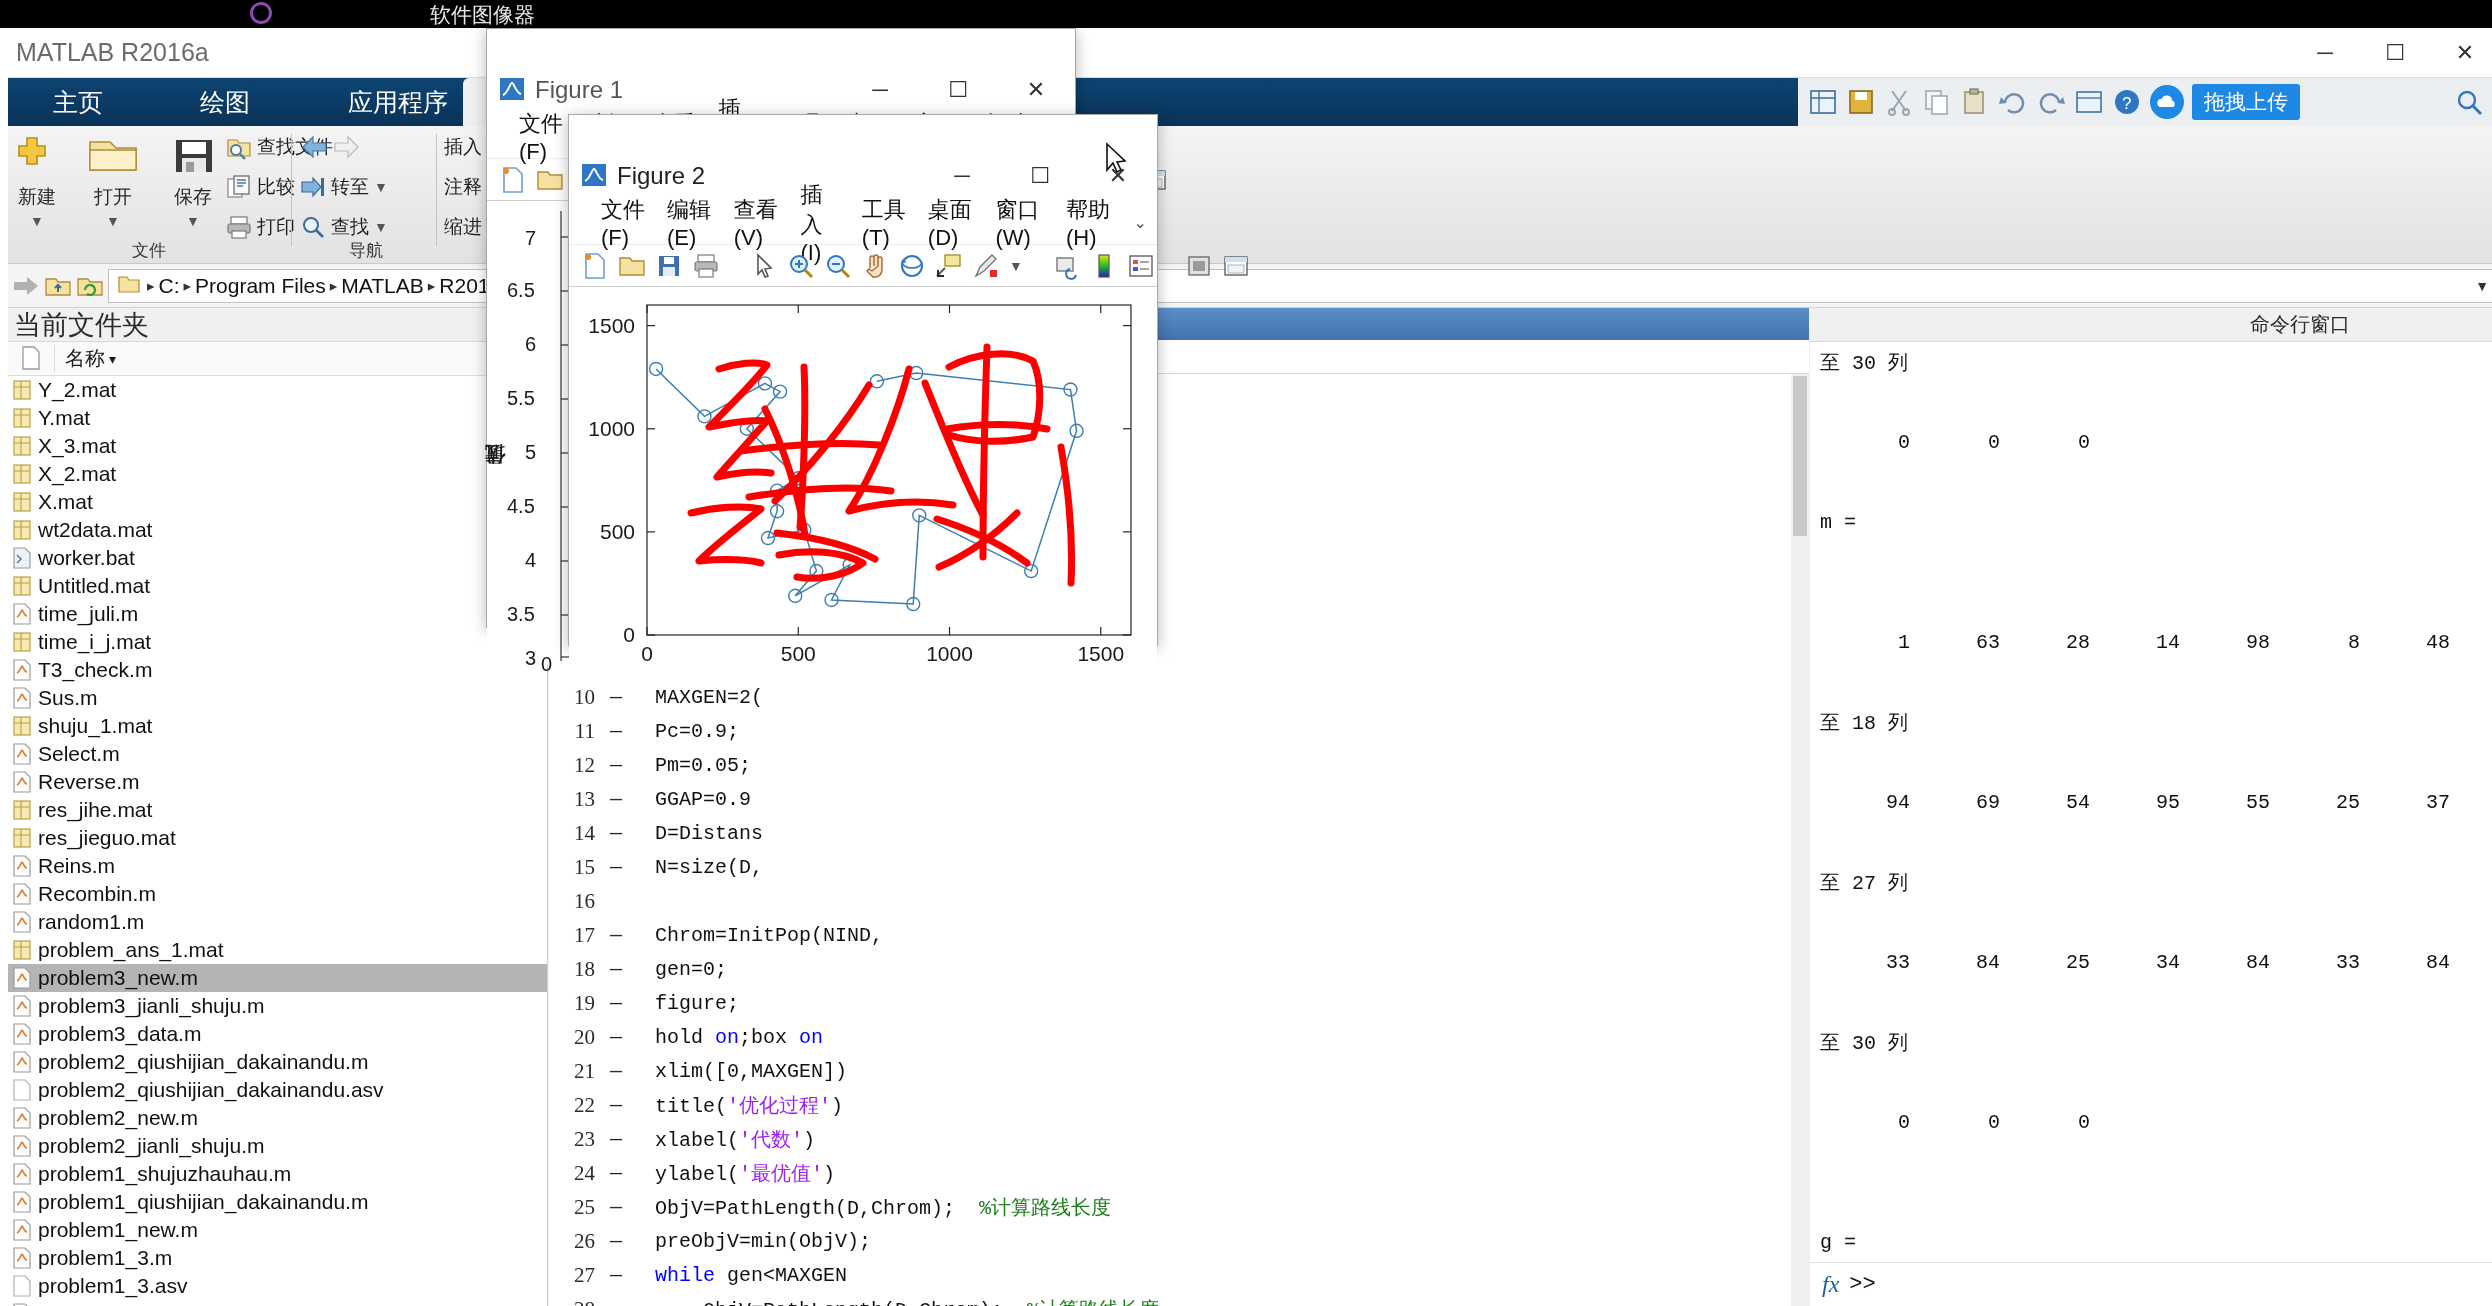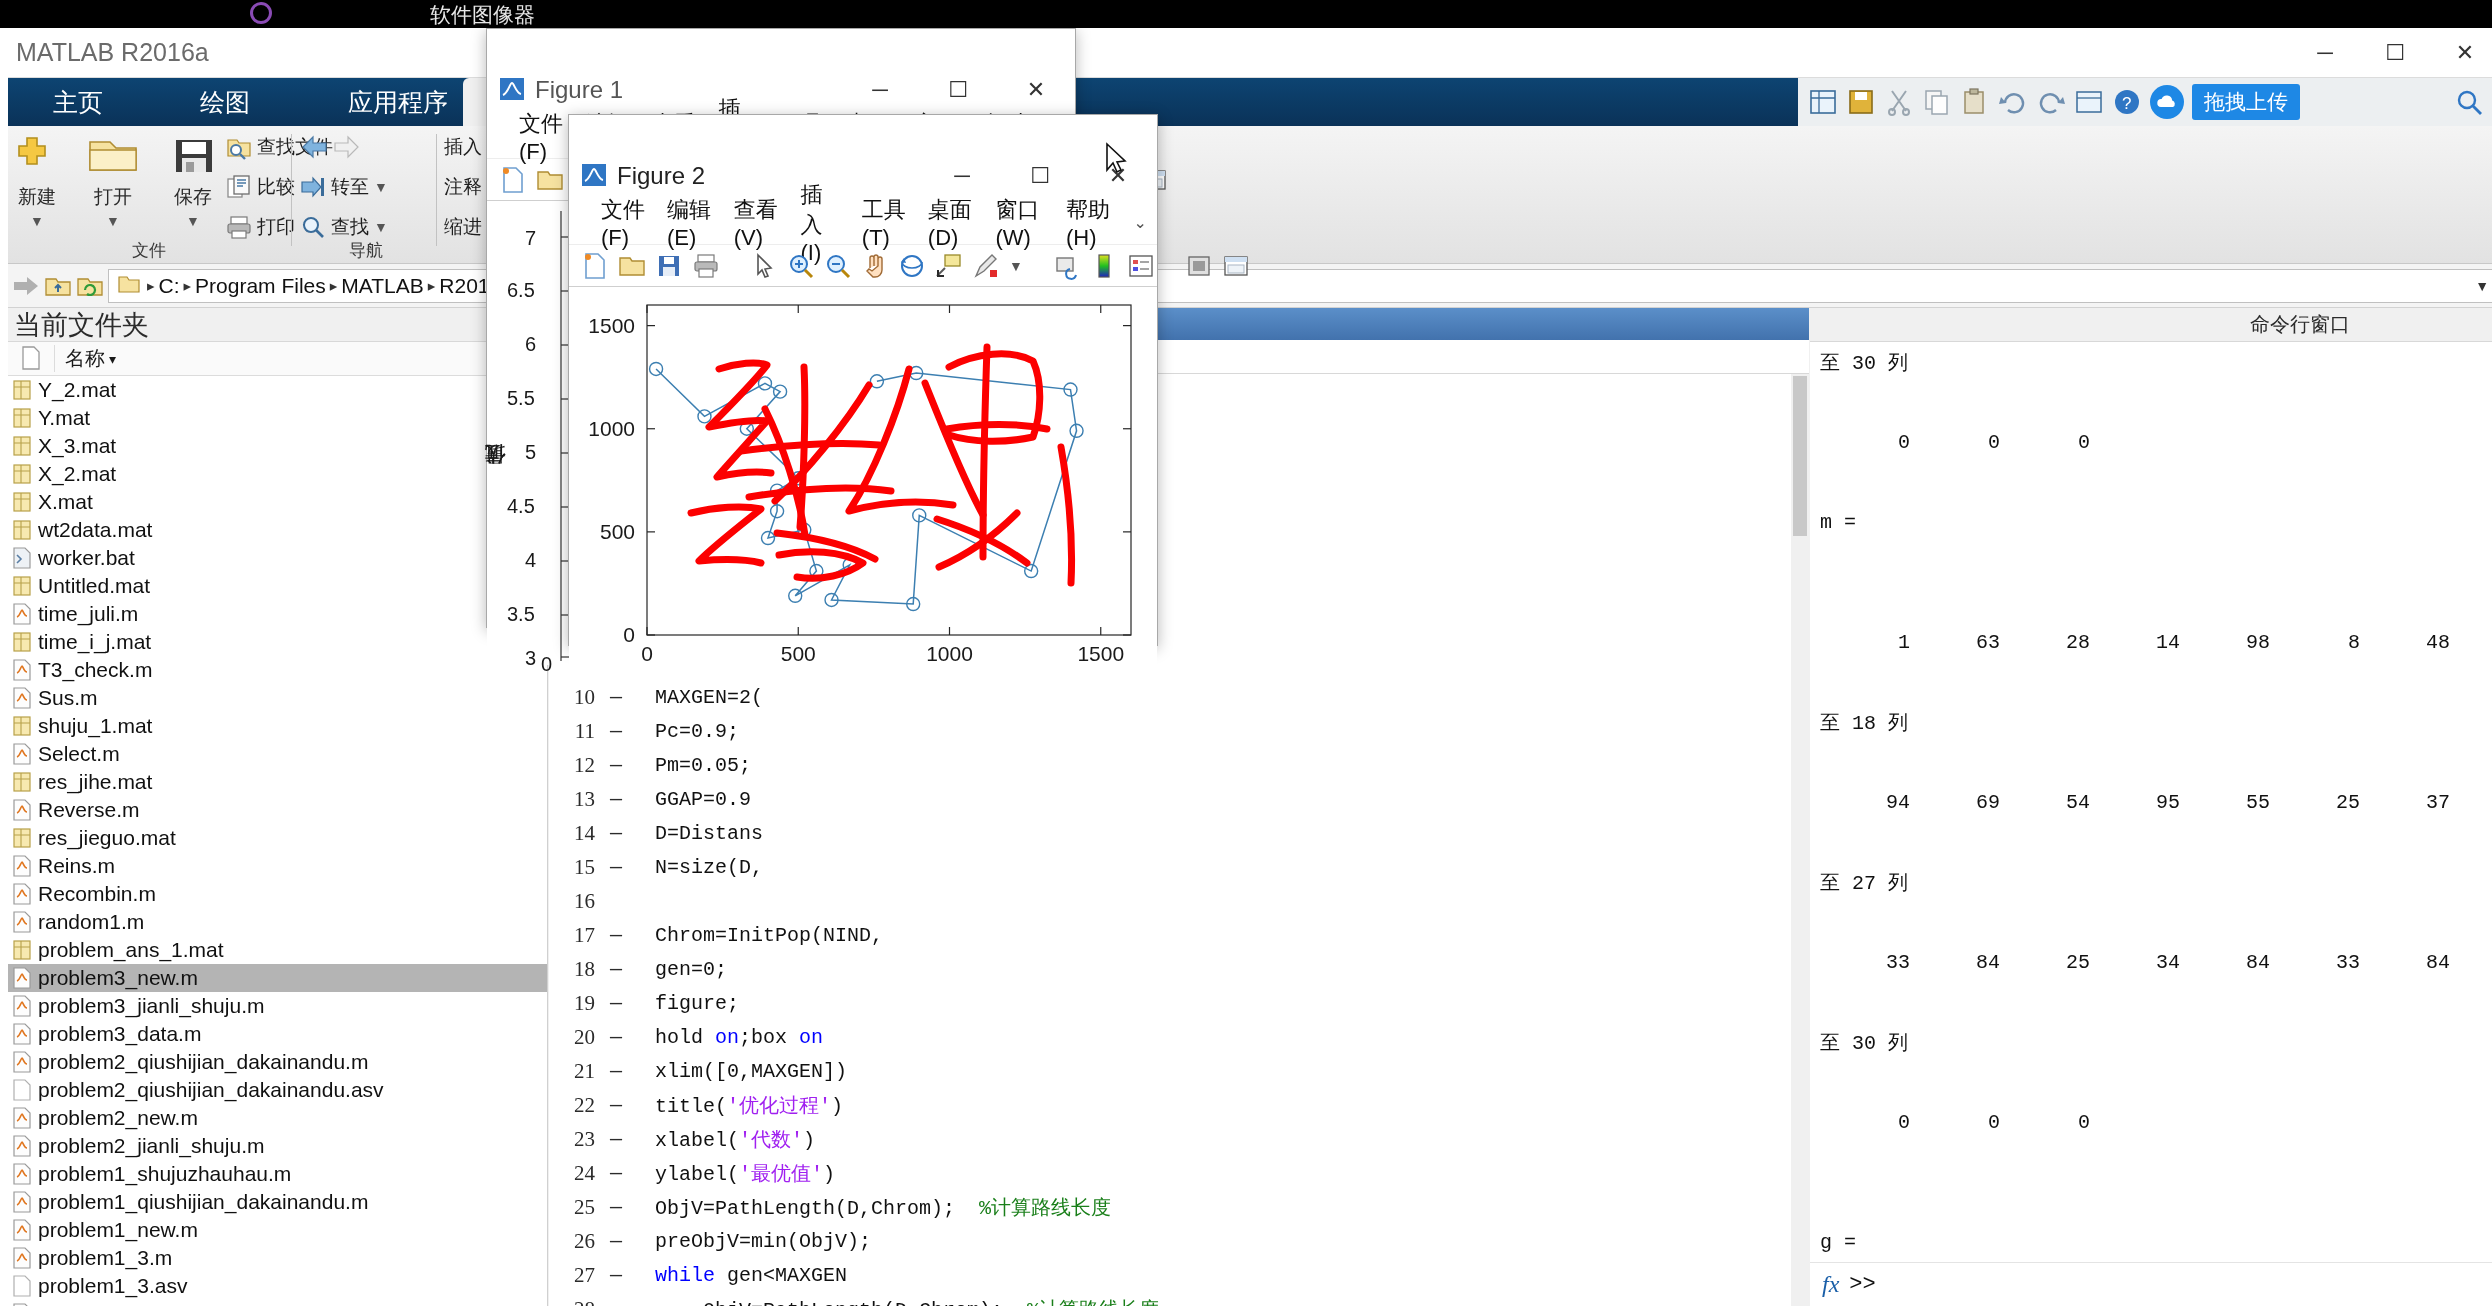--- a/index.html
+++ b/index.html
@@ -693,31 +693,31 @@
             </div>
             <div class="fileRow">
               <span class="fIcon"><svg width="20" height="22" viewBox="0 0 20 22">
                   <path d="M2 1h11l5 5v15H2z" fill="#fdfdfd" stroke="#9a9a9a" stroke-width="1.2"></path>
                   <path d="M5 14c3-1 4-7 5-7s2 6 5 6" stroke="#e0761f" stroke-width="1.6" fill="none"></path>
                 </svg></span>
               <span>Select.m</span>
             </div>
             <div class="fileRow">
               <span class="fIcon"><svg width="20" height="22" viewBox="0 0 20 22">
+                  <path d="M2 1h11l5 5v15H2z" fill="#fdfdfd" stroke="#9a9a9a" stroke-width="1.2"></path>
+                  <path d="M5 14c3-1 4-7 5-7s2 6 5 6" stroke="#e0761f" stroke-width="1.6" fill="none"></path>
+                </svg></span>
+              <span>Reverse.m</span>
+            </div>
+            <div class="fileRow">
+              <span class="fIcon"><svg width="20" height="22" viewBox="0 0 20 22">
                   <rect x="2" y="2" width="16" height="18" fill="#f7e9b0" stroke="#b7a14a" stroke-width="1.2"></rect>
                   <path d="M2 8h16M9 2v18" stroke="#b7a14a" stroke-width="1.1"></path>
                 </svg></span>
               <span>res_jihe.mat</span>
-            </div>
-            <div class="fileRow">
-              <span class="fIcon"><svg width="20" height="22" viewBox="0 0 20 22">
-                  <path d="M2 1h11l5 5v15H2z" fill="#fdfdfd" stroke="#9a9a9a" stroke-width="1.2"></path>
-                  <path d="M5 14c3-1 4-7 5-7s2 6 5 6" stroke="#e0761f" stroke-width="1.6" fill="none"></path>
-                </svg></span>
-              <span>Reverse.m</span>
             </div>
             <div class="fileRow">
               <span class="fIcon"><svg width="20" height="22" viewBox="0 0 20 22">
                   <rect x="2" y="2" width="16" height="18" fill="#f7e9b0" stroke="#b7a14a" stroke-width="1.2"></rect>
                   <path d="M2 8h16M9 2v18" stroke="#b7a14a" stroke-width="1.1"></path>
                 </svg></span>
               <span>res_jieguo.mat</span>
             </div>
             <div class="fileRow">
               <span class="fIcon"><svg width="20" height="22" viewBox="0 0 20 22">

